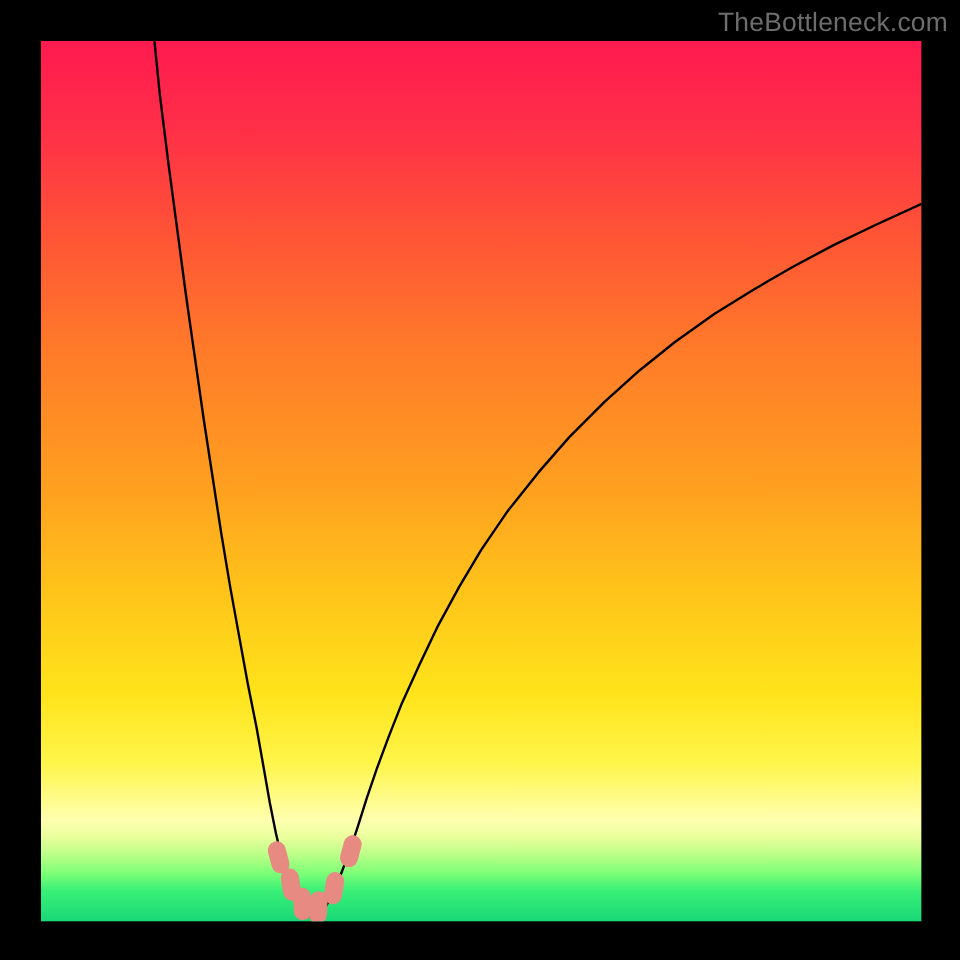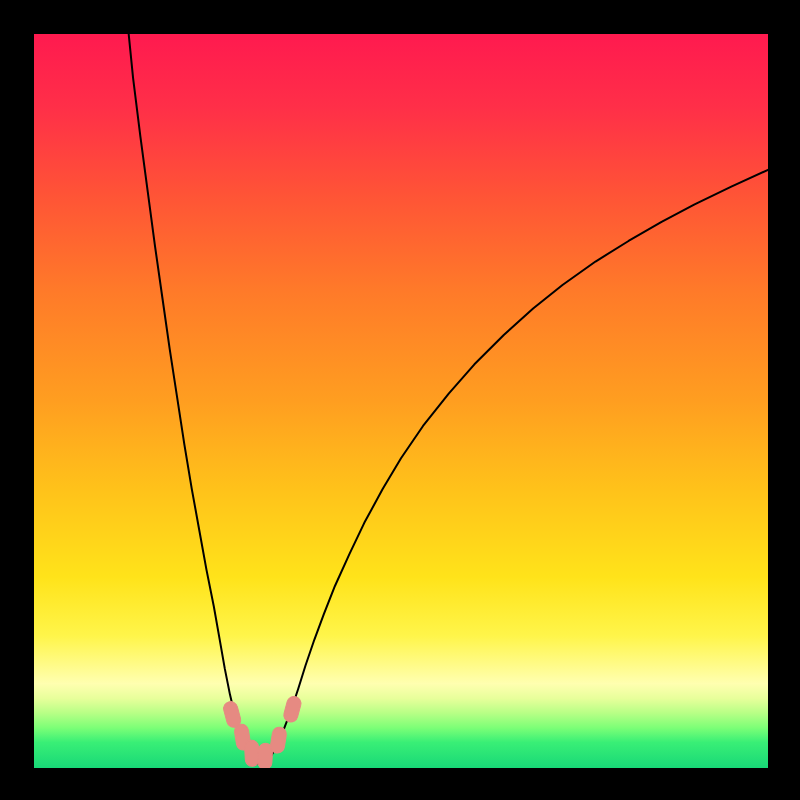--- a/index.html
+++ b/index.html
@@ -45,20 +45,21 @@
   .marker {
     fill: #e68a82;
     stroke: #e68a82;
   }
 </style>
 </head>
 <body>
 
 <div class="stage">
 
+  <div class="watermark">TheBottleneck.com</div>
 
   <svg class="plot" viewBox="0 0 734 734" preserveAspectRatio="none">
     <defs>
       <linearGradient id="bg-grad" x1="0" y1="0" x2="0" y2="1">
           <stop offset="0%" stop-color="#ff1a4f"></stop>
           <stop offset="10%" stop-color="#ff2f48"></stop>
           <stop offset="22%" stop-color="#ff5436"></stop>
           <stop offset="35%" stop-color="#ff7a29"></stop>
           <stop offset="50%" stop-color="#ff9e20"></stop>
           <stop offset="62%" stop-color="#ffc21a"></stop>

